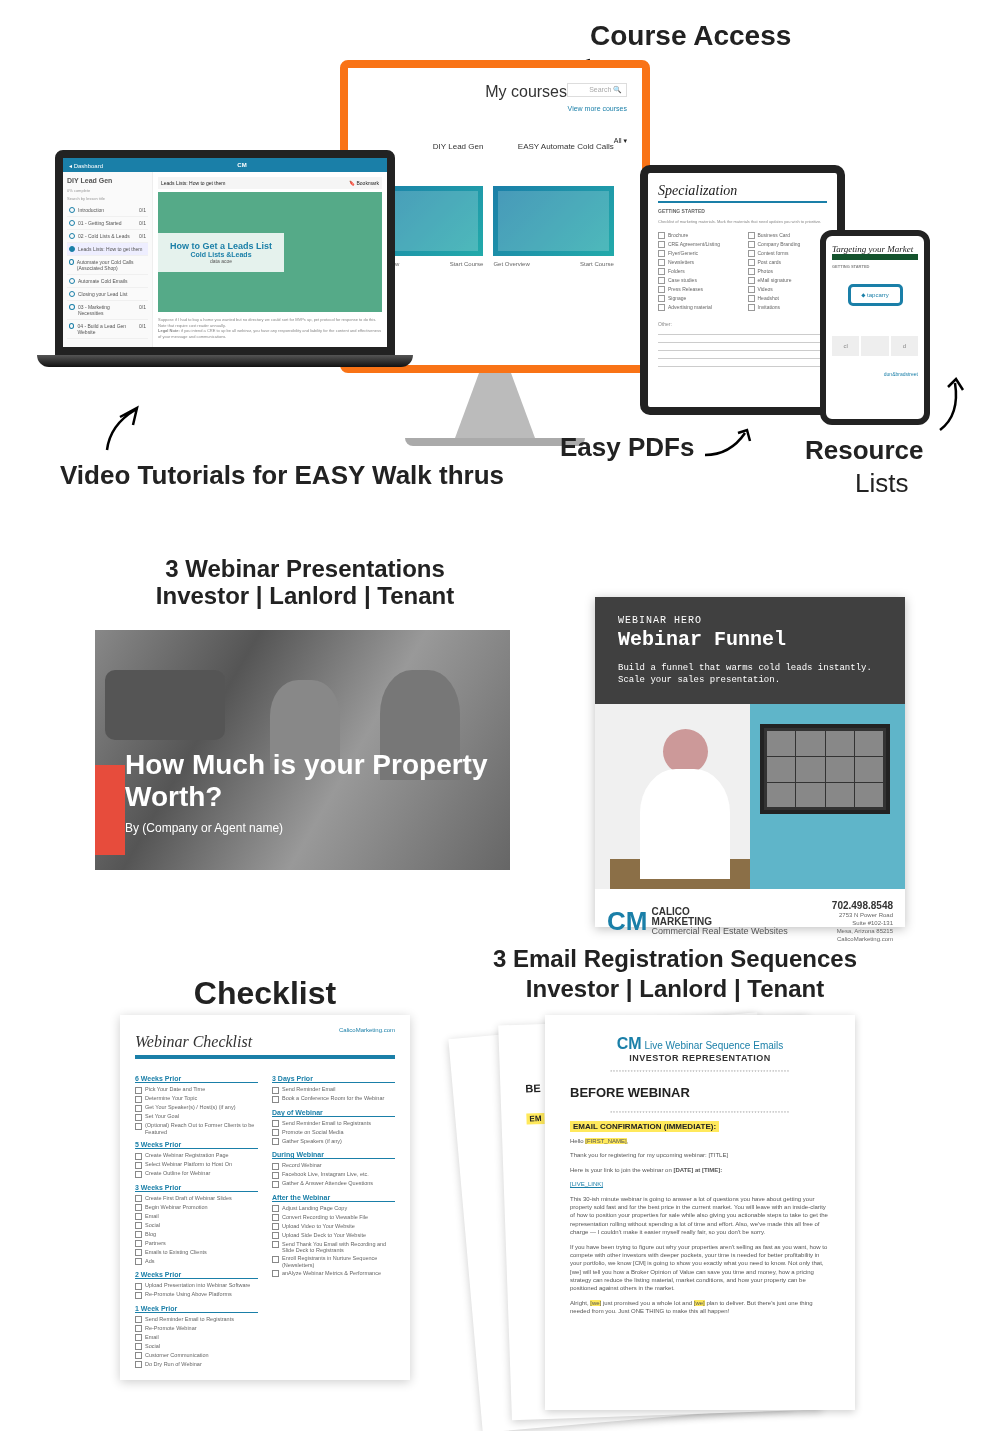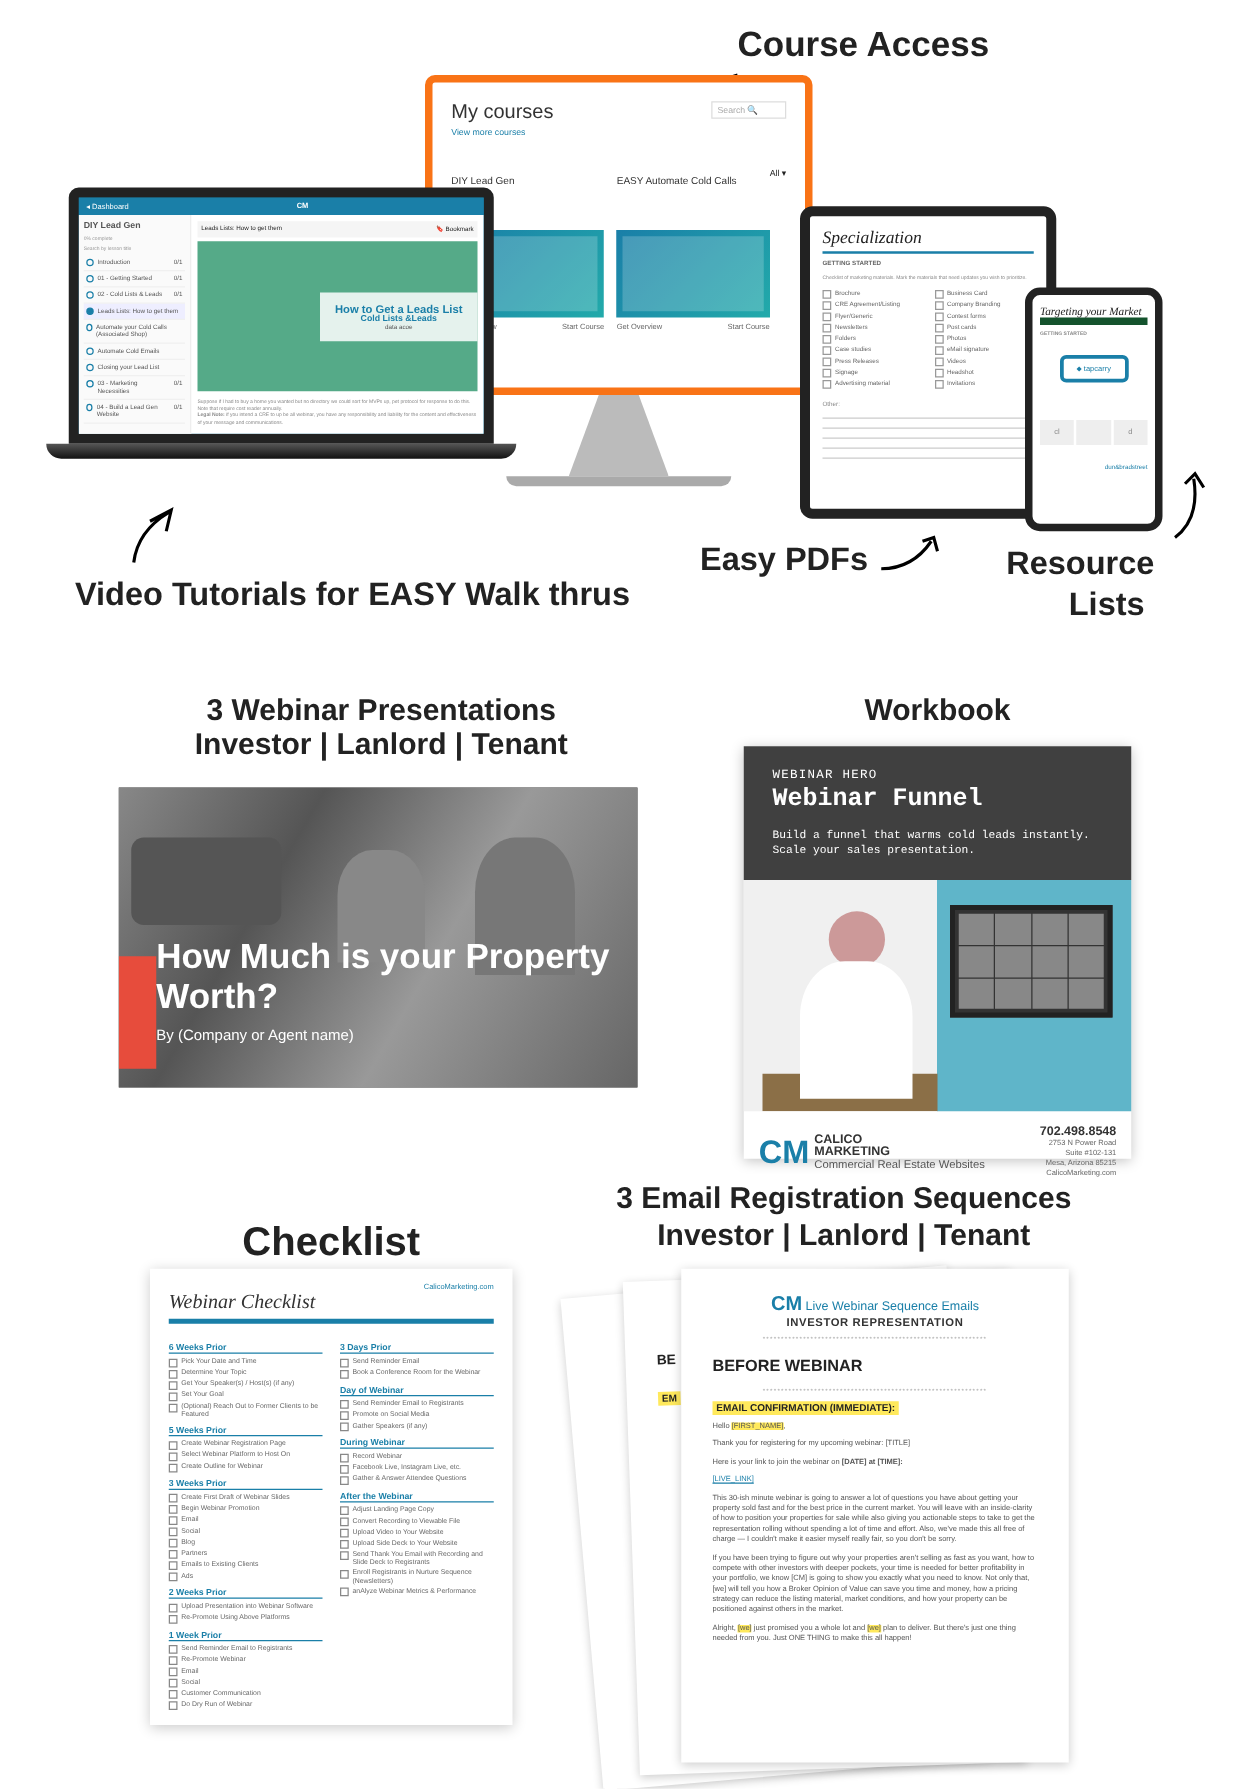--- a/index.html
+++ b/index.html
@@ -10,21 +10,21 @@
     margin: 0 auto;
     color: #222;
   }
   .page { position: relative; width: 1000px; height: 1431px; }
 
   
   .label-course { position:absolute; top:20px; left:590px; font-size:28px; font-weight:600; }
   .arrow-course { position:absolute; top:55px; left:560px; }
 
   .monitor { position:absolute; top:60px; left:340px; width:310px; }
-  .monitor-screen { background:#fff; border:6px solid #f97316; border-radius:8px; height:256px; padding:15px; overflow:hidden; font-size:9px; }
+  .monitor-screen { background:#fff; border:8px solid #f97316; border-radius:8px; height:313px; padding:15px; overflow:hidden; font-size:9px;text-align:right; }
   .monitor-stand { width:80px; height:65px; background:#bbb; margin:0 auto; clip-path: polygon(30% 0, 70% 0, 100% 100%, 0 100%); }
   .monitor-base { width:180px; height:8px; background:#aaa; margin:0 auto; border-radius:0 0 30px 30px; }
   .mc-title { font-size:16px; font-weight:500; color:#333; }
   .mc-link { color:#1a7fa8; font-size:7px; margin-top:4px; }
   .mc-search { float:right; border:1px solid #ddd; padding:2px 4px; font-size:7px; width:60px; color:#aaa; }
   .mc-all { float:right; font-size:7px; margin-top:25px; }
   .mc-cards { display:flex; gap:10px; margin-top:30px; }
   .mc-card { flex:1; }
   .mc-card-h { font-size:8px; color:#333; font-weight:500; }
   .mc-card-img { height:70px; margin-top:35px; background:linear-gradient(135deg,#1a7fa8,#2aa); position:relative; overflow:hidden;}
@@ -35,21 +35,21 @@
   .laptop-screen { background:#1a7fa8; border:8px solid #222; border-radius:8px 8px 0 0; height:205px; overflow:hidden; }
   .laptop-top { background:#1a7fa8; height:14px; display:flex; align-items:center; padding:0 6px; color:#fff; font-size:6px;}
   .laptop-body { display:flex; height:190px; background:#fff; }
   .laptop-side { width:90px; background:#fafafa; border-right:1px solid #eee; padding:5px 4px; font-size:5px; color:#555;}
   .ls-title { font-weight:bold; font-size:7px; margin-bottom:4px;}
   .ls-item { padding:3px 2px; border-bottom:1px solid #f0f0f0; display:flex; gap:3px;}
   .ls-dot { width:6px;height:6px;border:1px solid #1a7fa8;border-radius:50%;}
   .ls-dot.filled{background:#1a7fa8;}
   .laptop-main { flex:1; padding:5px; position:relative;}
   .lm-bar { background:#f5f5f5; font-size:5px; padding:3px; display:flex; justify-content:space-between;}
-  .lm-hero { margin-top:3px; height:120px; background:#5a8; position:relative; display:flex; align-items:flex-end; justify-content:center; flex-direction:column;}
+  .lm-hero { margin-top:3px; height:120px; background:#5a8; position:relative; display:flex; align-items:flex-start; justify-content:center; flex-direction:column;}
   .lm-hero-inner{background:rgba(255,255,255,0.85); padding:8px 12px; text-align:center;}
   .lm-hero-t1{font-size:9px; font-weight:bold; color:#1a7fa8;}
   .lm-hero-t2{font-size:7px; font-weight:bold; color:#1a7fa8;}
   .lm-hero-t3{font-size:5px; color:#555;}
   .lm-text { font-size:4px; color:#888; margin-top:5px; line-height:1.4;}
   .laptop-base { height:12px; background:linear-gradient(#555,#111); border-radius:0 0 40px 40px; margin:0 -18px;}
 
   .tablet { position:absolute; top:165px; left:640px; width:205px; }
   .tablet-screen { border:8px solid #222; border-radius:10px; height:250px; background:#fff; padding:10px; font-size:6px; overflow:hidden;}
   .tab-title { font-family: cursive; font-size:14px; font-style:italic; border-bottom:2px solid #1a7fa8; padding-bottom:2px;}
@@ -68,21 +68,21 @@
   .ph-sub { font-size:4px; color:#888; margin:4px 0; font-weight:bold;}
   .ph-logo { width:55px; height:22px; border:3px solid #1a7fa8; border-radius:5px; margin:15px auto; display:flex; align-items:center; justify-content:center; color:#1a7fa8; font-size:6px;}
   .ph-strip { display:flex; gap:2px; margin-top:30px;}
   .ph-strip div{flex:1; height:20px; background:#eee; font-size:6px; display:flex;align-items:center;justify-content:center;color:#888;}
 
   .label-video { position:absolute; top:460px; left:60px; font-size:26px; font-weight:600;}
   .arrow-video { position:absolute; top:405px; left:95px; }
   .label-pdf { position:absolute; top:432px; left:560px; font-size:26px; font-weight:600;}
   .arrow-pdf { position:absolute; top:425px; left:700px;}
   .label-res1 { position:absolute; top:435px; left:805px; font-size:26px; font-weight:600;}
-  .label-res2 { position:absolute; top:468px; left:855px; font-size:26px; font-weight:700;}
+  .label-res2 { position:absolute; top:468px; left:855px; font-size:26px; font-weight:400;}
   .arrow-res { position:absolute; top:375px; left:930px;}
 
   
   .label-webinar { position:absolute; top:555px; left:105px; font-size:24px; font-weight:600; text-align:center; width:400px;}
   .label-webinar2 { position:absolute; top:582px; left:105px; font-size:24px; font-weight:600; text-align:center; width:400px;}
   .webinar-img { position:absolute; top:630px; left:95px; width:415px; height:240px; background:#333; overflow:hidden;}
   .wi-bw { position:absolute; inset:0; background:linear-gradient(120deg,#888 0%,#555 30%,#999 60%,#666 100%); }
   .wi-people { position:absolute; right:30px; top:20px; width:250px; height:200px; }
   .wi-person1 { position:absolute; left:40px; top:30px; width:70px; height:90px; background:#888; border-radius:40% 40% 0 0;}
   .wi-person2 { position:absolute; right:20px; top:20px; width:80px; height:110px; background:#777; border-radius:40% 40% 0 0;}
@@ -333,21 +333,20 @@
         <div class="wi-person1"></div>
         <div class="wi-person2"></div>
       </div>
     <div class="wi-red"></div>
     <div class="wi-text">
       <div class="wi-h">How Much is your Property Worth?</div>
       <div class="wi-by">By (Company or Agent name)</div>
     </div>
   </div>
 
-  <div class="label-workbook">Workbook</div>
   <div class="workbook">
     <div class="wb-top">
       <div class="wb-k">WEBINAR HERO</div>
       <div class="wb-h">Webinar Funnel</div>
       <div class="wb-d">Build a funnel that warms cold leads instantly. Scale your sales presentation.</div>
     </div>
     <div class="wb-mid">
       <div class="wb-screen">
           <div class="wb-screen-grid">
             <div></div>

